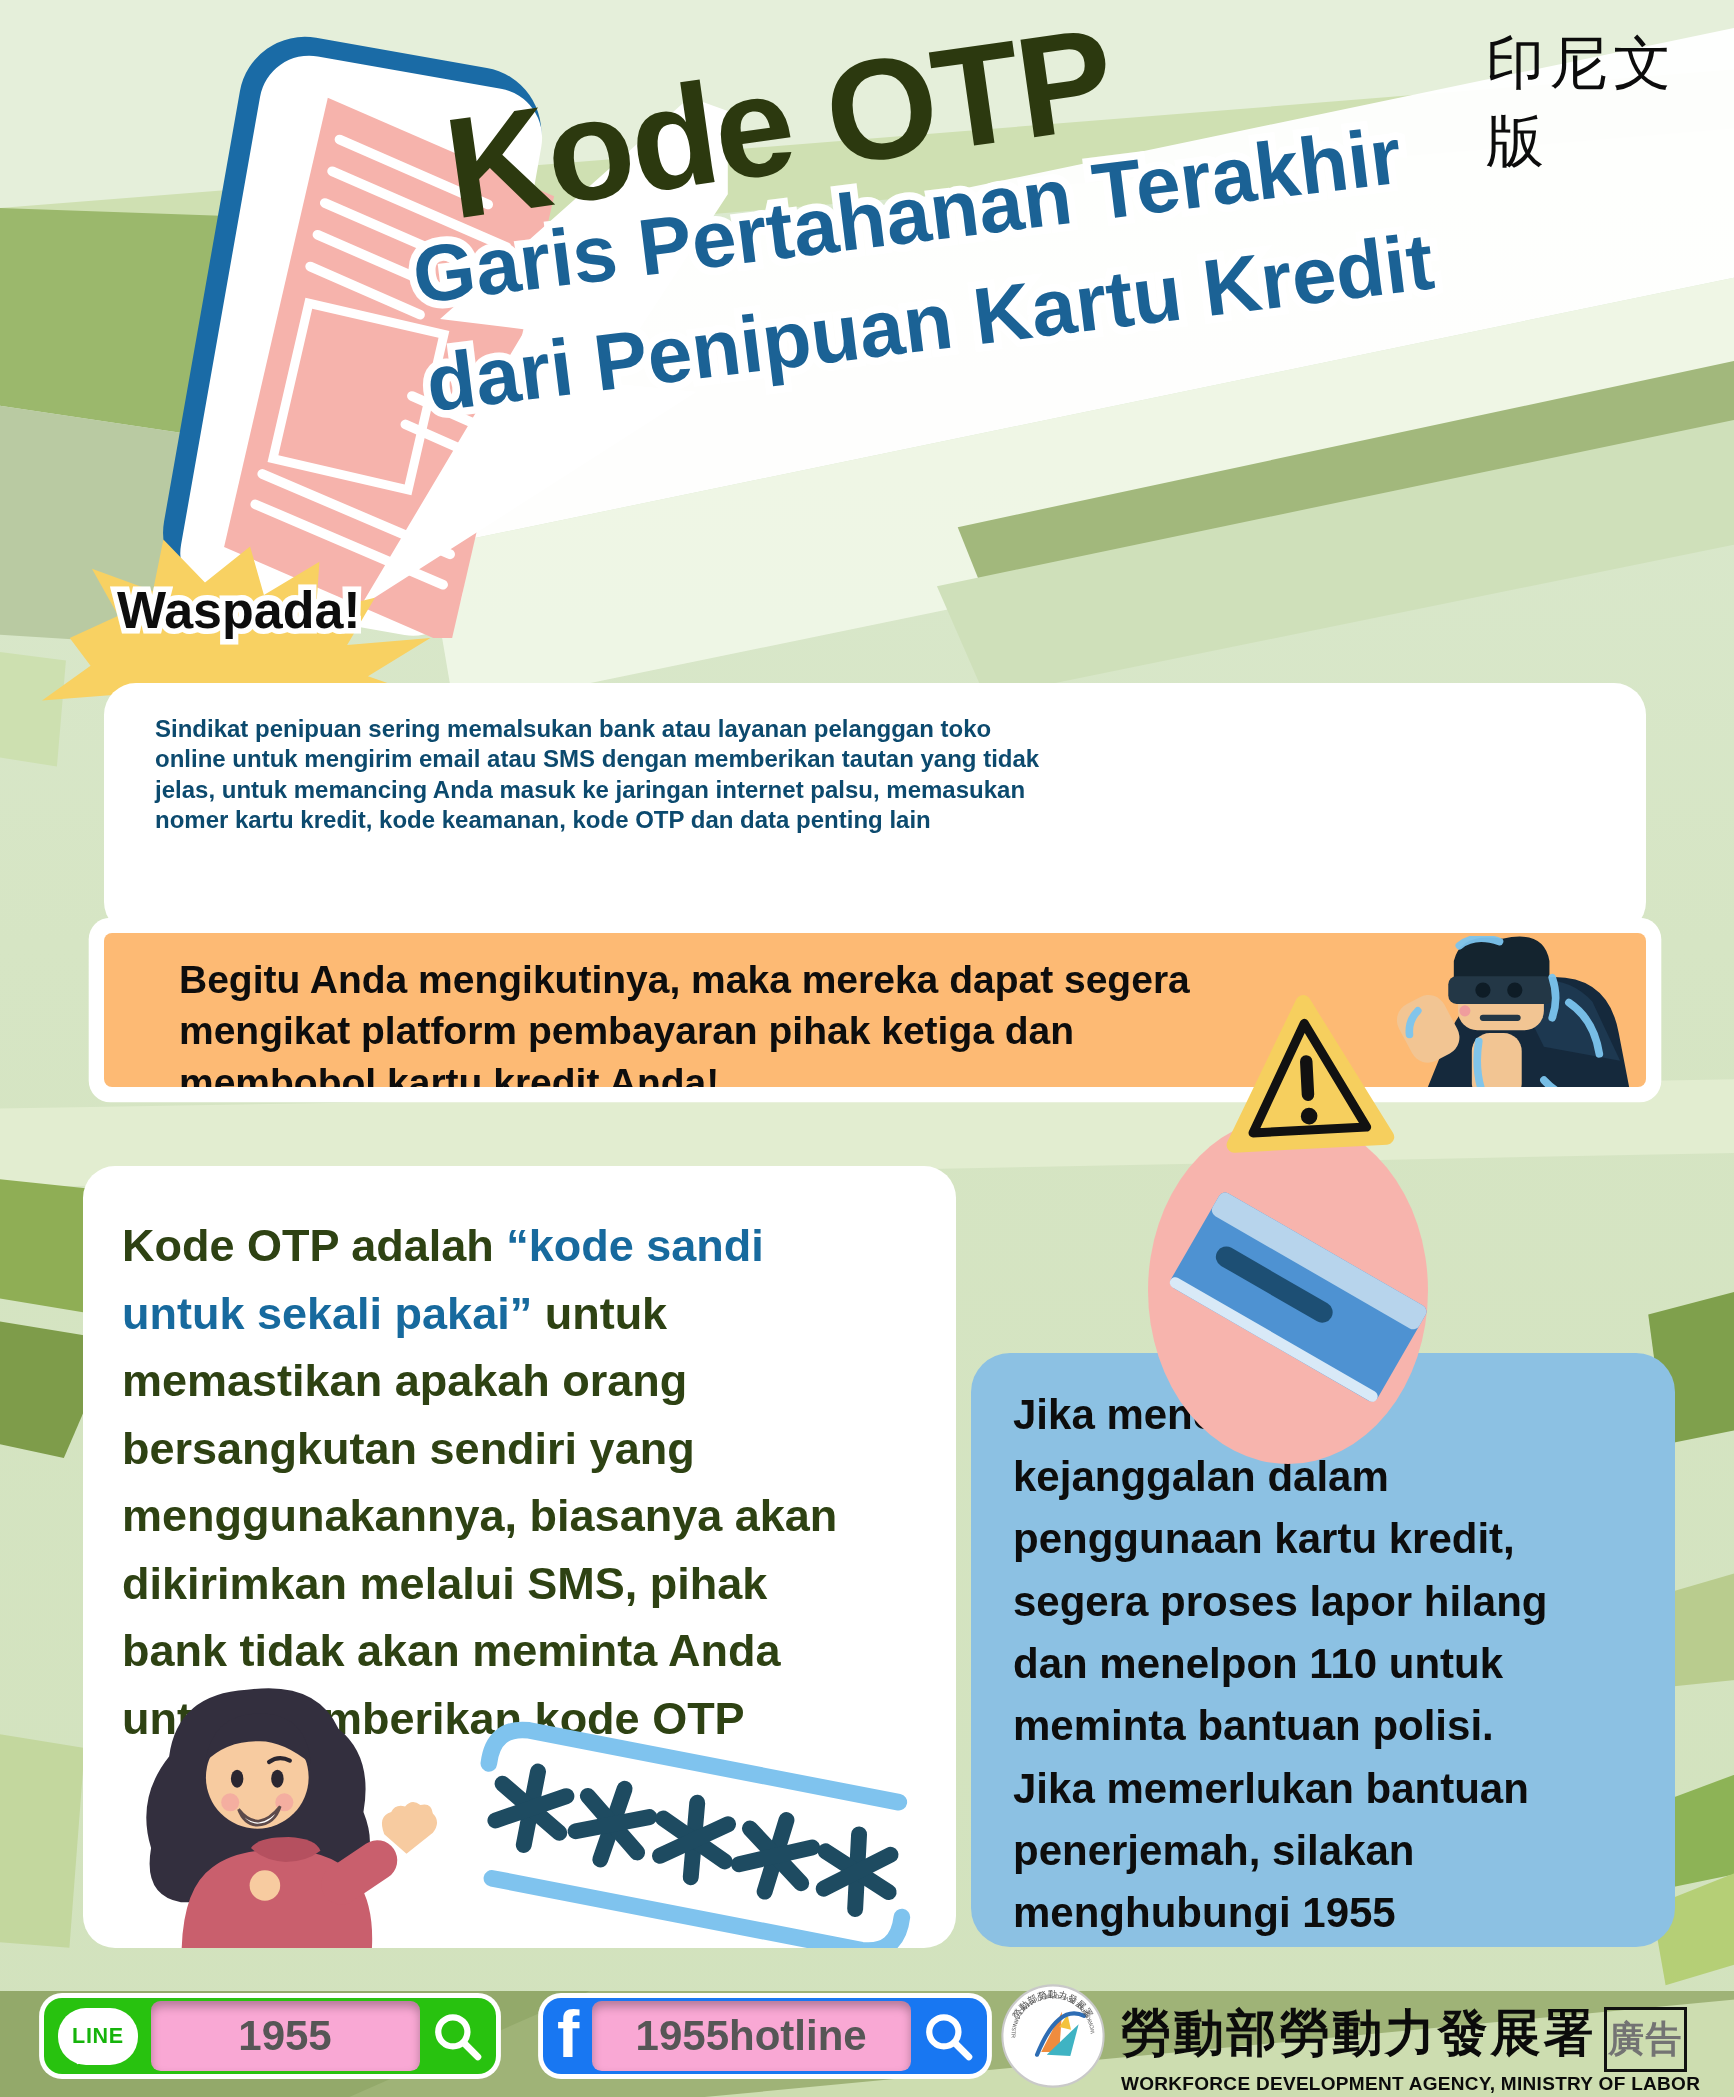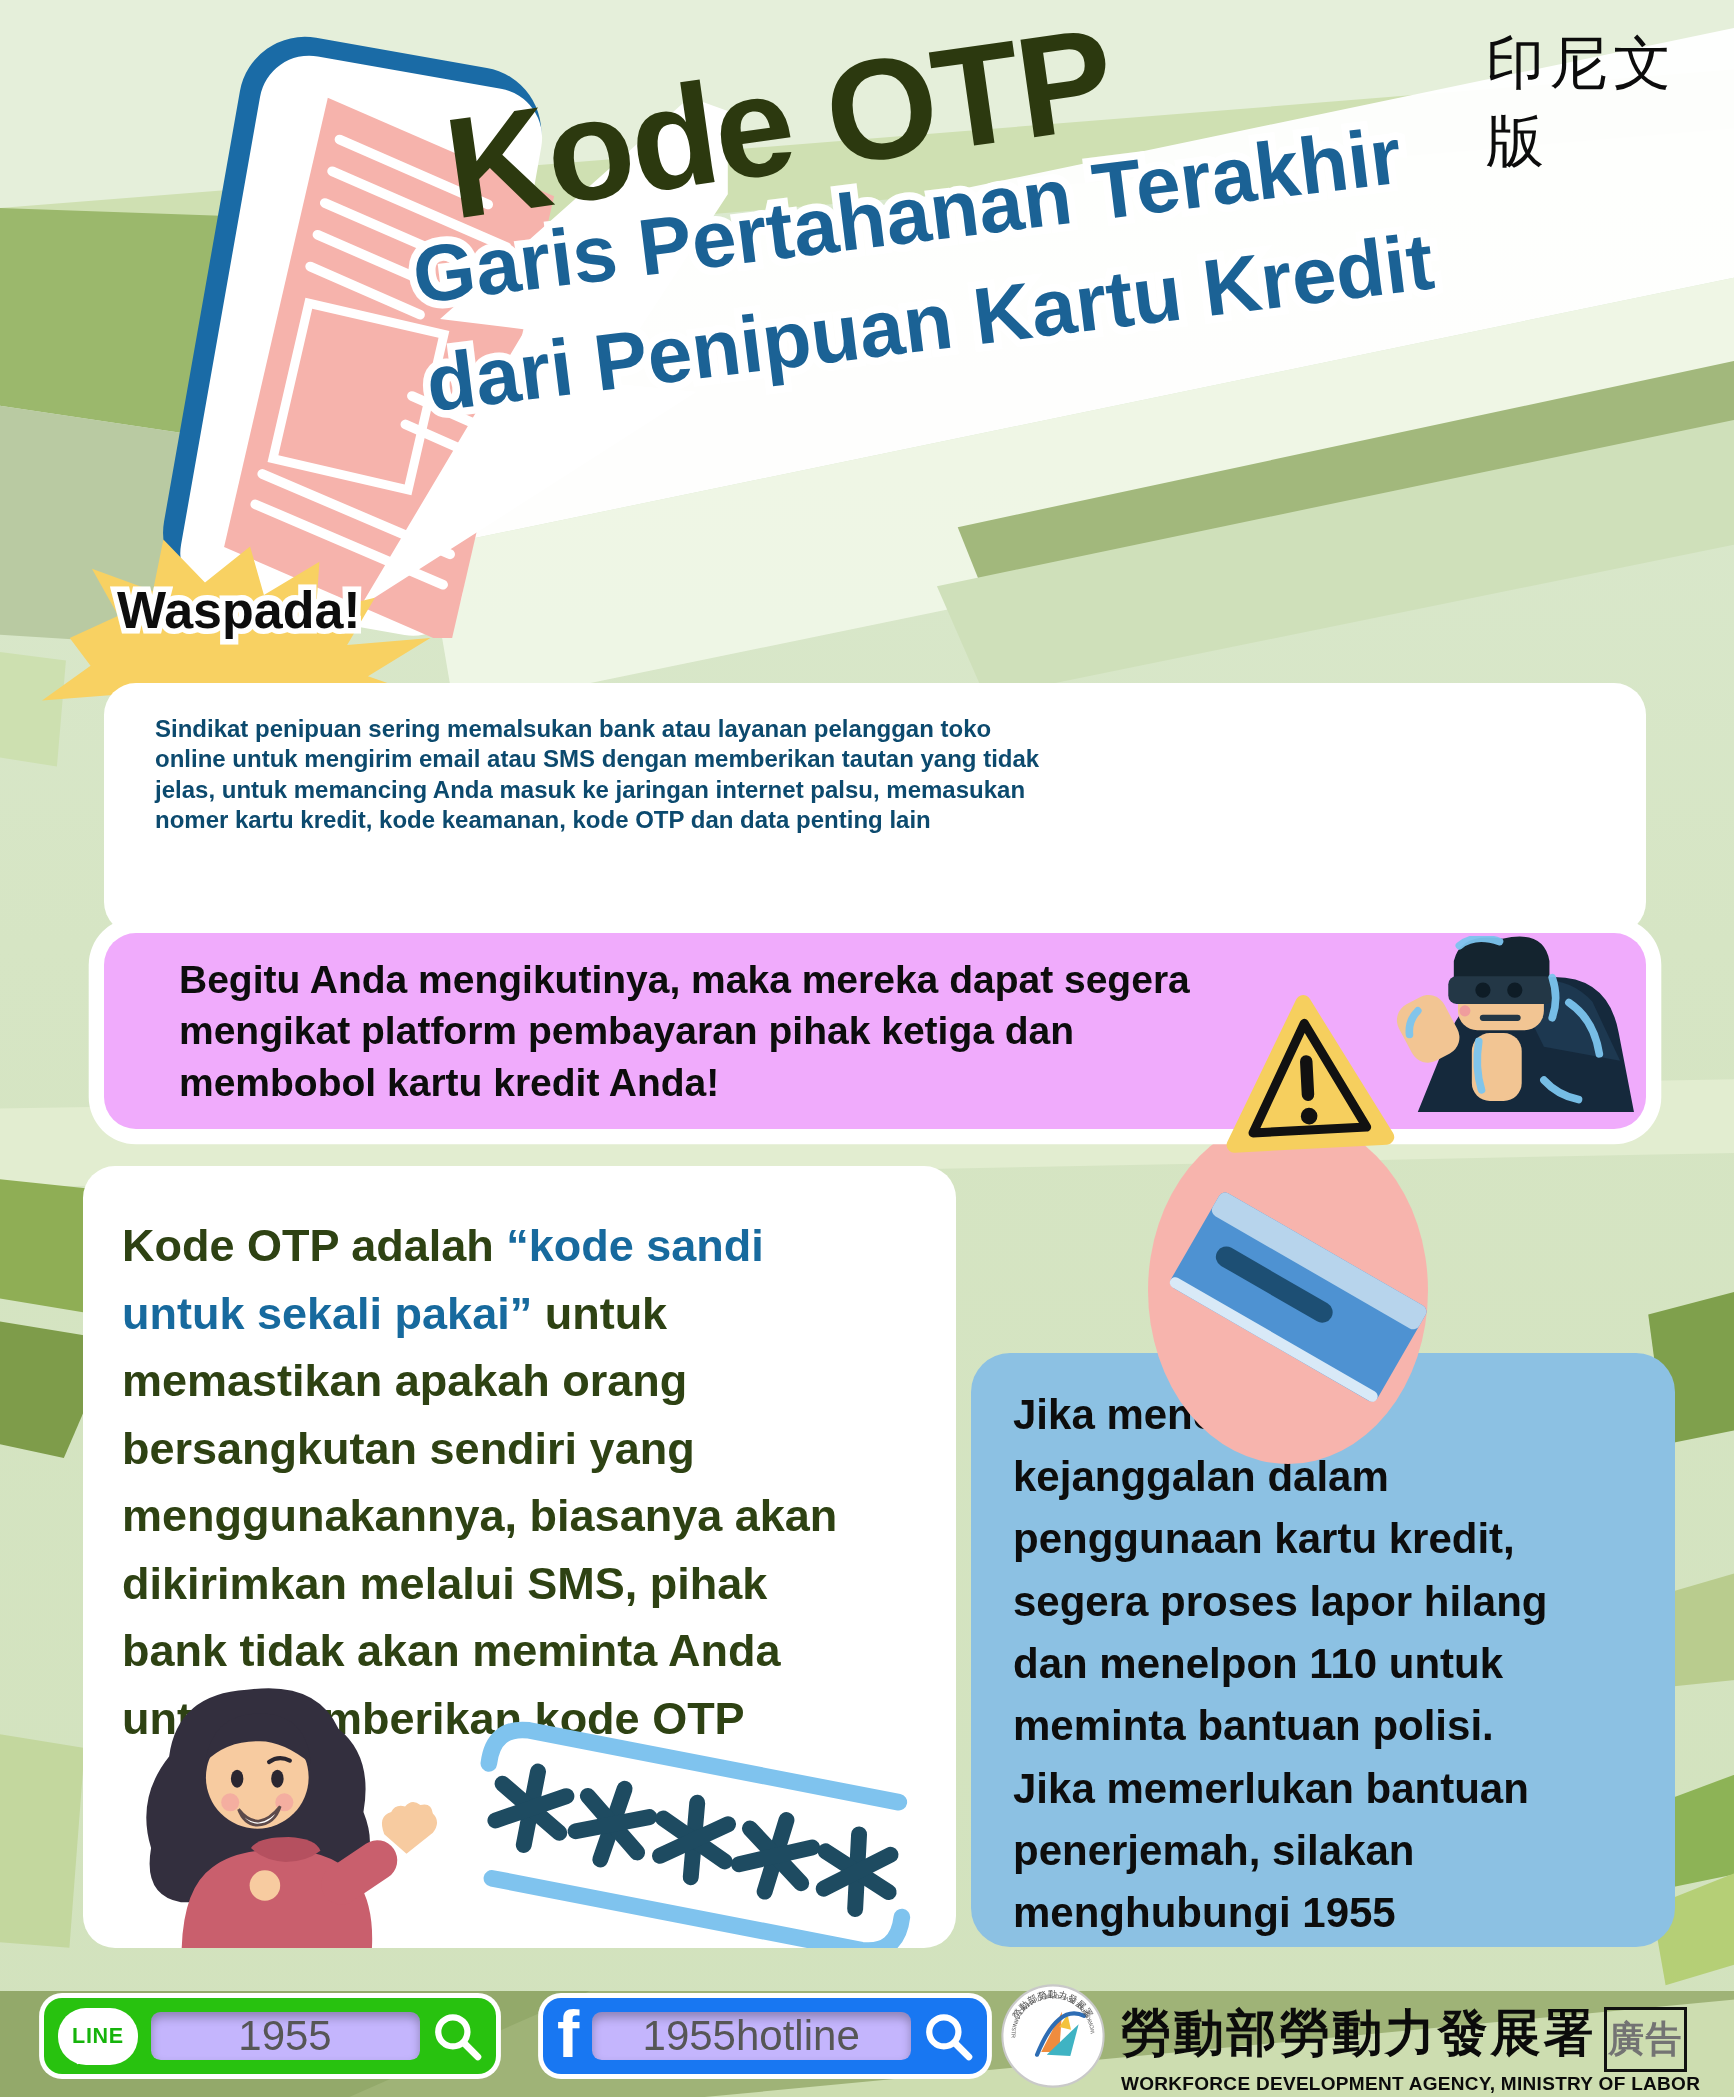--- a/index.html
+++ b/index.html
@@ -30,22 +30,22 @@
   .alert-heading { left:117px; top:580px; z-index:3;
     font-size:52px; font-weight:800; color:#0d0d0d;
     -webkit-text-stroke:11px #ffffff; paint-order:stroke fill; }
 
   .alert-box { left:104px; top:683px; width:1542px; height:251px; z-index:3;
     background:#ffffff; border-radius:32px; }
   .alert-body { padding:30.5px 21px 0 51px; font-size:24px; font-weight:700;
     color:#0c4a6e; line-height:1.275; }
 
   
-  .consequence-box { left:104px; top:933px; width:1542px; height:196px; z-index:5;
-    background:#f0abfc; border-radius:32px; box-shadow:0 0 0 15.3px #ffffff; overflow:hidden; }
+  .consequence-box { left:104px; top:933px; width:1542px; height:154px; z-index:5;
+    background:#fdba74; border-radius:8px; box-shadow:0 0 0 15.3px #ffffff; overflow:hidden; }
   .consequence-body { padding:21px 0 0 75px; font-size:39px; font-weight:700;
     color:#0d0d0d; line-height:1.32; position:relative; z-index:1; }
   .thief-wrap { right:12.5px; top:2.8px; width:298px; height:176px; }
 
   
   .fraud-circle { left:1148px; top:1117px; width:280px; height:347px; z-index:4;
     background:#f7b4ad; border-radius:50%; }
   .card-wrap { left:1159px; top:1152px; width:278px; height:291px; z-index:4; }
   .warning-wrap { left:1221px; top:994px; width:172px; height:164px; z-index:6; transform:rotate(-3deg); }
 
@@ -79,24 +79,24 @@
   .line-bubble { width:80px; height:57px; background:#ffffff; border-radius:28px;
     display:flex; align-items:center; justify-content:center; position:relative; flex:0 0 auto; }
   .line-bubble::after { content:""; position:absolute; left:9.7px; bottom:-9.7px;
     width:0; height:0; border:9.7px solid transparent; border-top-color:#ffffff;
     border-right-width:14px; transform:rotate(18deg); }
   .line-bubble span { font-size:21.5px; font-weight:800; color:#16b40b; letter-spacing:0.7px; }
 
   .fb-f { font-size:67px; font-weight:800; color:#ffffff; line-height:1;
     margin-top:-5.6px; flex:0 0 auto; }
 
-  .search-field { flex:1; height:48px; background:#c4b5fd; border-radius:9.7px;
+  .search-field { flex:1; height:70px; background:#f9a8d4; border-radius:9.7px;
     box-shadow:inset 0 5.6px 9.7px rgba(0,0,0,.28);
     display:flex; align-items:center; justify-content:center;
-    font-size:42px; font-weight:400; color:#565656; }
+    font-size:42px; font-weight:700; color:#565656; }
 
   .magnifier { flex:0 0 auto; }
 
   .agency-logo { left:1001px; top:1984px; width:104px; height:104px; z-index:7; }
 
   .agency-text { left:1121px; top:2000px; z-index:7; color:#0b0b0b; }
   .agency-zh { font-size:50px; font-weight:700; letter-spacing:2.8px; }
   .agency-en { font-size:19px; font-weight:700; margin-top:5.6px; letter-spacing:0.3px; }
 
   .ad-badge { left:1604px; top:2007px; width:83px; height:65px; z-index:7;

